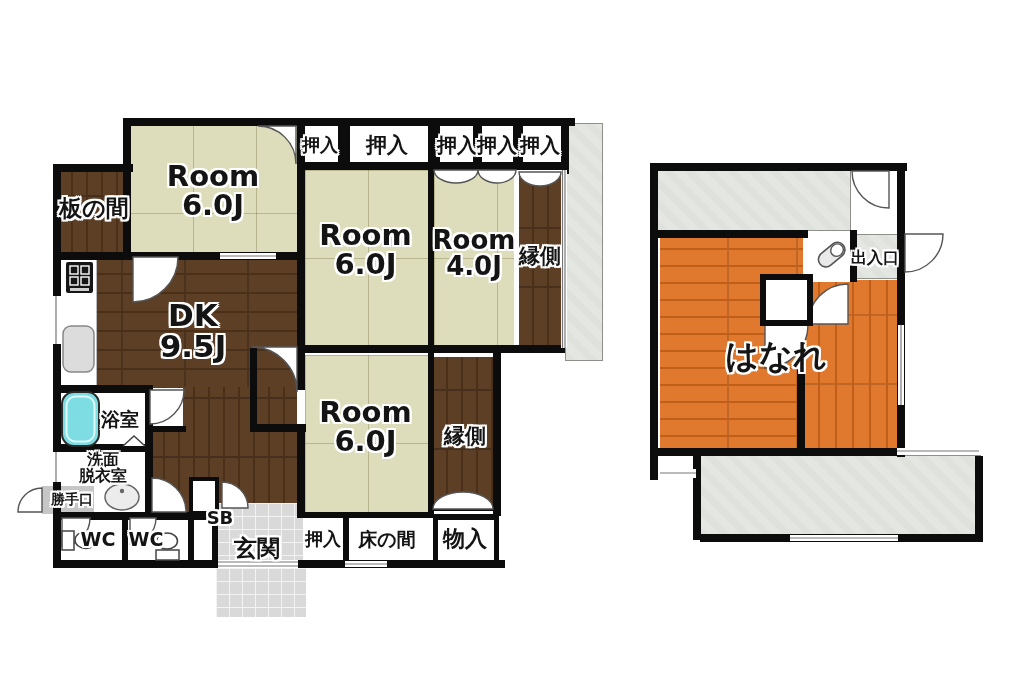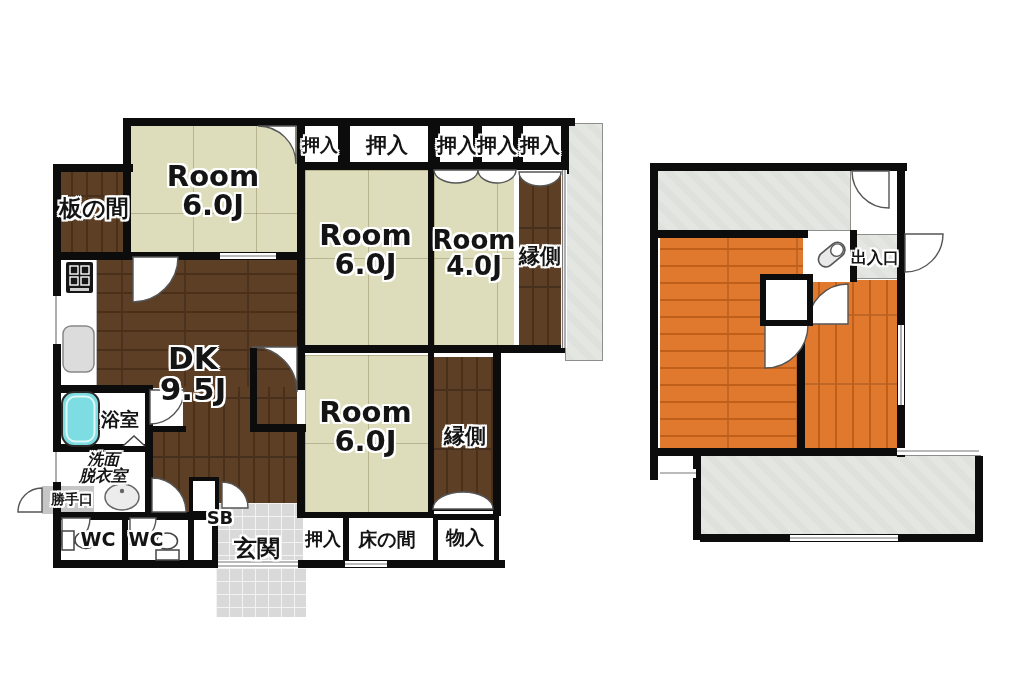--- a/index.html
+++ b/index.html
@@ -228,31 +228,32 @@
   <div class="lbl" style="left:297px;top:132px;width:46px;height:26px;font-size:18px;">押入</div>
   <div class="lbl" style="left:357px;top:131px;width:60px;height:28px;font-size:21px;">押入</div>
   <div class="lbl" style="left:431px;top:131px;width:52px;height:28px;font-size:20px;">押入</div>
   <div class="lbl" style="left:473px;top:131px;width:48px;height:28px;font-size:20px;">押入</div>
   <div class="lbl" style="left:516px;top:131px;width:48px;height:28px;font-size:20px;">押入</div>
   <div class="lbl" style="left:303px;top:217px;width:125px;height:66px;font-size:29px;">Room
 6.0J</div>
   <div class="lbl" style="left:432px;top:222px;width:84px;height:62px;font-size:26px;">Room
 4.0J</div>
   <div class="lbl" style="left:513px;top:242px;width:54px;height:28px;font-size:21px;">縁側</div>
-  <div class="lbl" style="left:143px;top:294px;width:100px;height:74px;font-size:31px;margin-top:43px;">DK
+  <div class="lbl" style="left:143px;top:294px;width:100px;height:74px;font-size:31px;">DK
 9.5J</div>
   <div class="lbl" style="left:95px;top:408px;width:50px;height:22px;font-size:19px;">浴室</div>
-  <div class="lbl" style="left:60px;top:448px;width:86px;height:40px;font-size:16px;font-style:italic;">洗面
+  <div class="lbl" style="left:60px;top:448px;width:86px;height:40px;font-size:16px;">洗面
 脱衣室</div>
   <div class="lbl" style="left:44px;top:489px;width:56px;height:20px;font-size:14px;">勝手口</div>
   <div class="lbl" style="left:80px;top:527px;width:36px;height:24px;font-size:19px;">WC</div>
   <div class="lbl" style="left:128px;top:527px;width:36px;height:24px;font-size:19px;">WC</div>
   <div class="lbl" style="left:188px;top:506px;width:30px;height:24px;font-size:18px;margin-left:17px;">SB</div>
   <div class="lbl" style="left:226px;top:534px;width:62px;height:28px;font-size:23px;">玄関</div>
   <div class="lbl" style="left:303px;top:394px;width:125px;height:66px;font-size:29px;">Room
 6.0J</div>
   <div class="lbl" style="left:438px;top:422px;width:54px;height:28px;font-size:21px;">縁側</div>
   <div class="lbl" style="left:301px;top:527px;width:44px;height:24px;font-size:18px;">押入</div>
   <div class="lbl" style="left:347px;top:526px;width:80px;height:26px;font-size:19px;">床の間</div>
-  <div class="lbl" style="left:436px;top:526px;width:58px;height:26px;font-size:19px;font-family:Liberation Mono, monospace;">物入</div>
+  <div class="lbl" style="left:436px;top:526px;width:58px;height:26px;font-size:22px;">物入</div>
+  <div class="lbl" style="left:718px;top:334px;width:116px;height:42px;font-size:33px;">はなれ</div>
   <div class="lbl" style="left:843px;top:247px;width:64px;height:22px;font-size:16px;text-align:center;">出入口</div>
 
 </div>
 
 </body></html>

